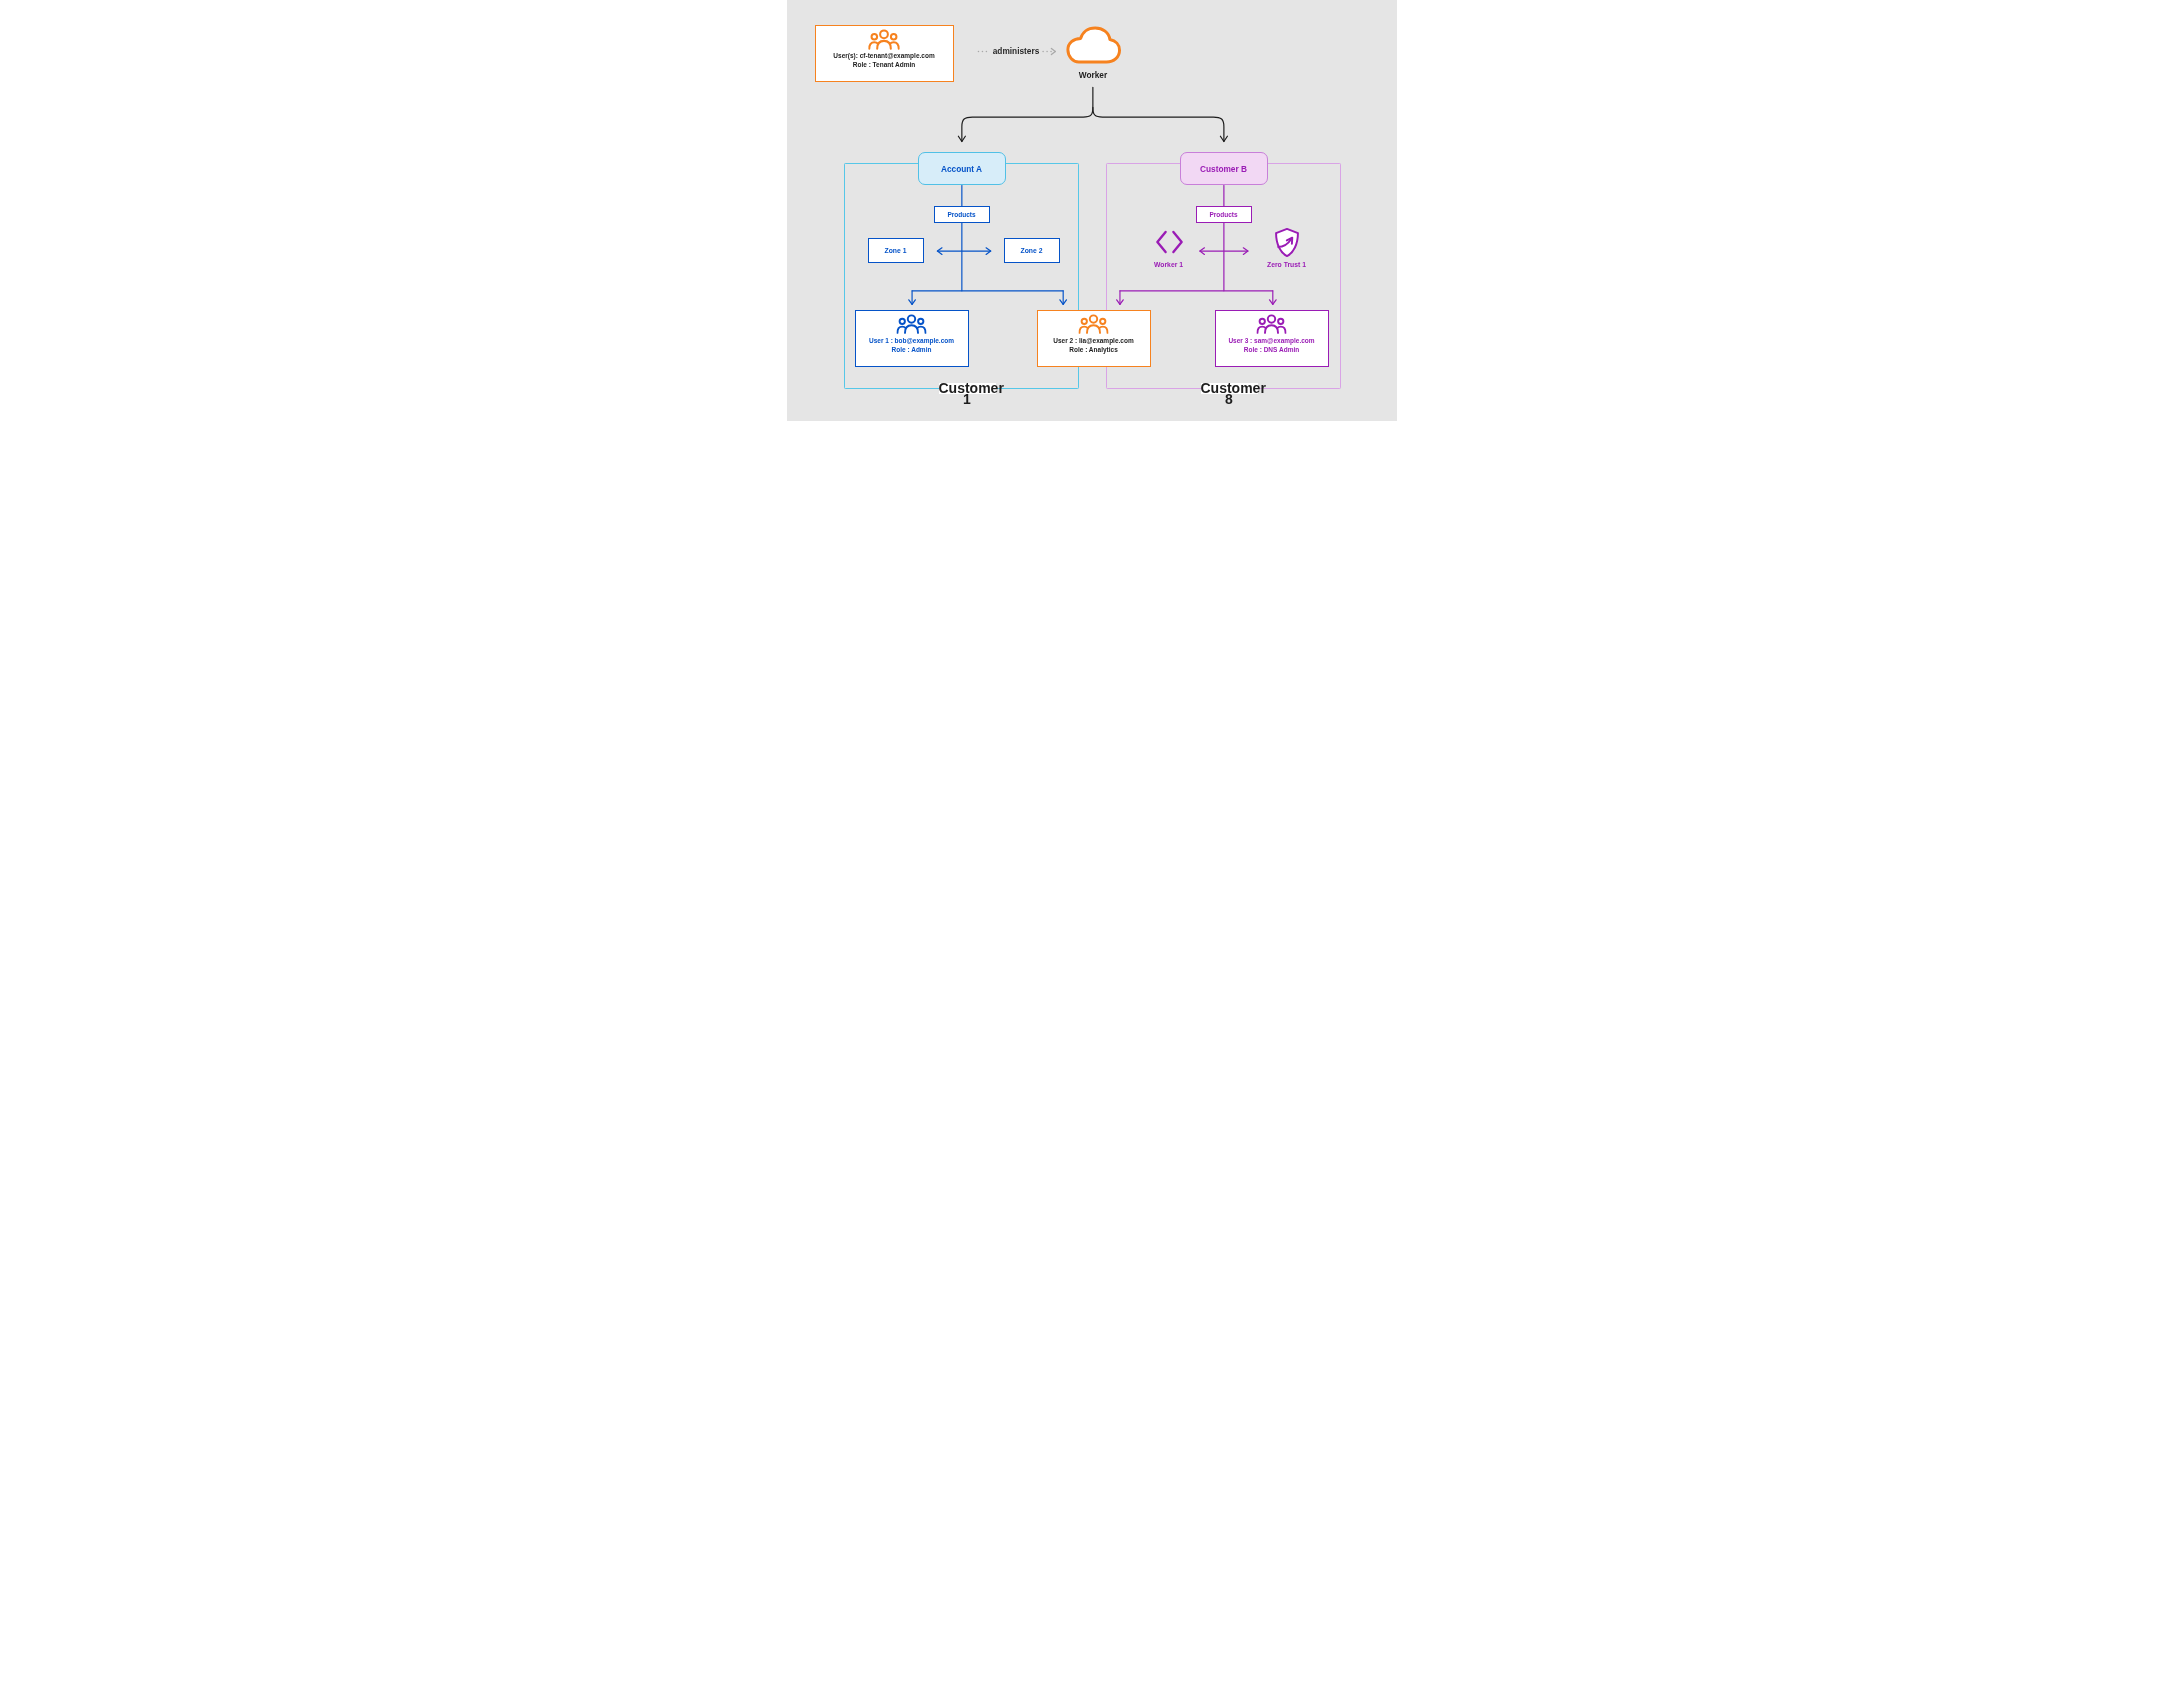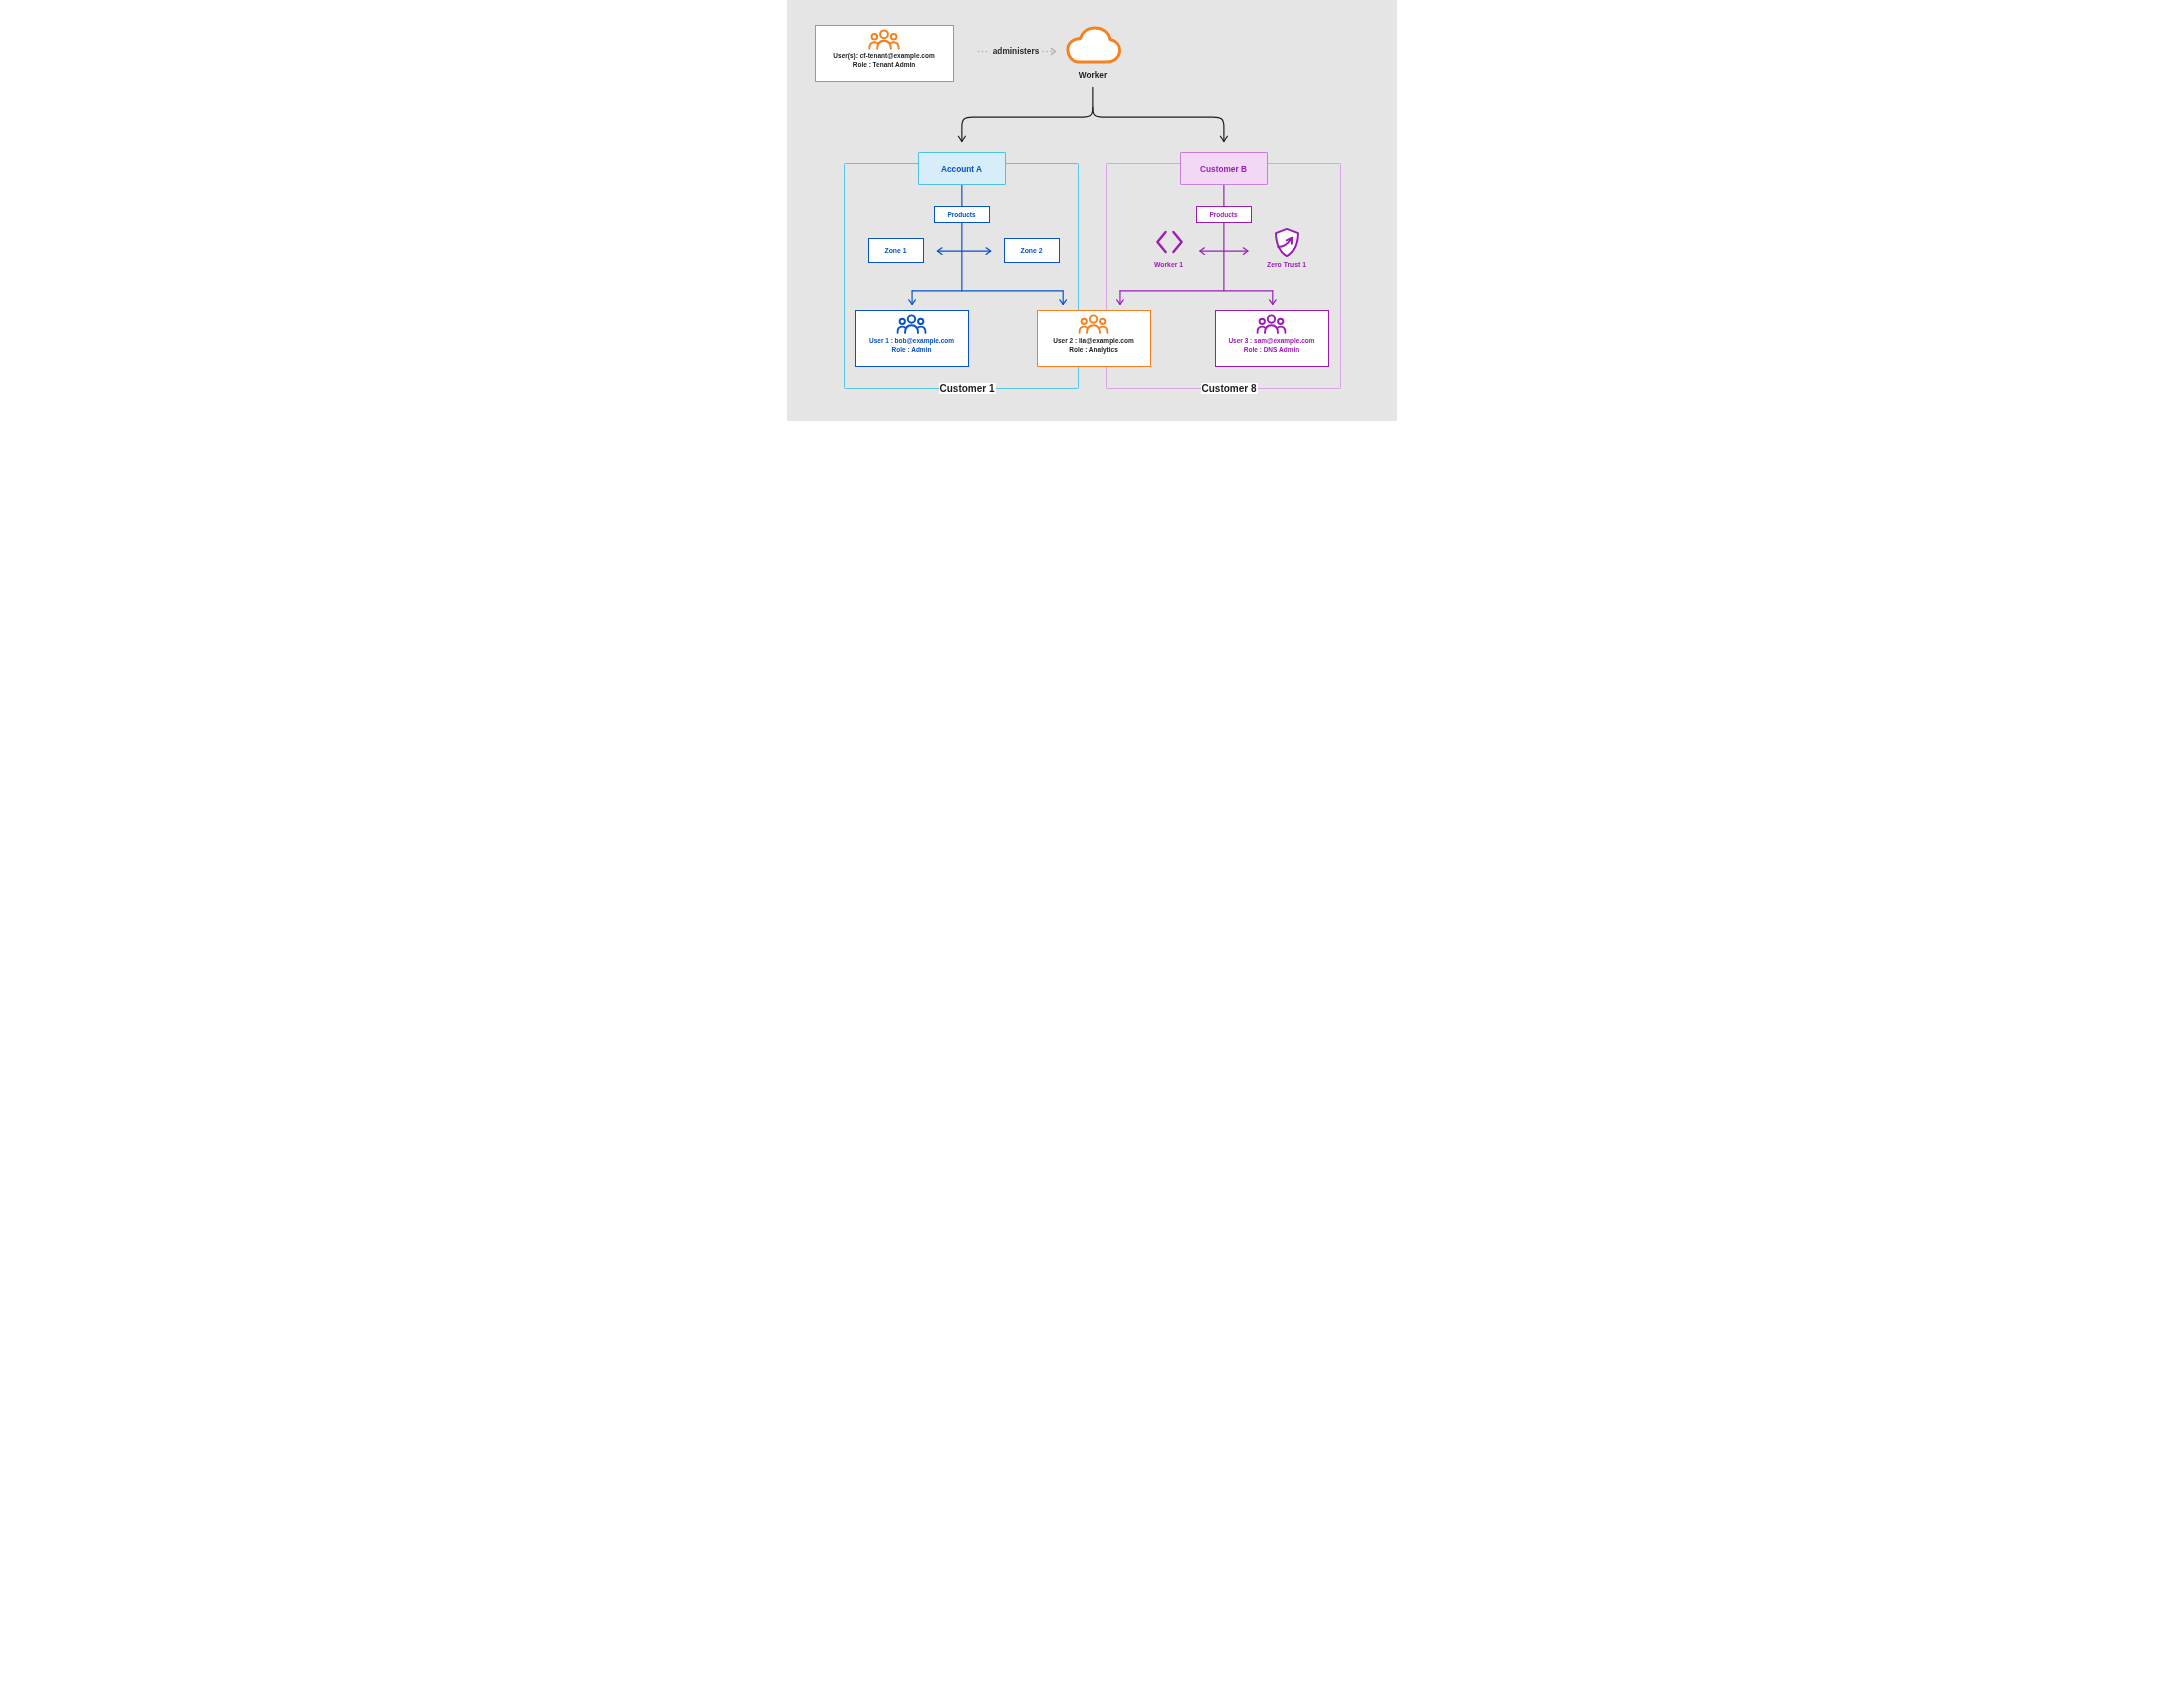--- a/index.html
+++ b/index.html
@@ -38,30 +38,30 @@
   .customer1-container{
     left:57px;top:163px;width:235px;height:226px;
     border:1.3px solid #56C7E8;border-radius:1.3px;background:transparent;
   }
   .customer2-container{
     left:319px;top:163px;width:235px;height:226px;
     border:1.3px solid #D9A3E6;border-radius:1.3px;background:transparent;
   }
   .customer-label{
     top:383px;width:57px;height:11.4px;line-height:11.4px;
-    background:#ffffff;text-align:center;font-size:10px;color:#1D1D1D;z-index:3;
+    background:#ffffff;text-align:center;font-size:14px;color:#1D1D1D;z-index:3;
   }
   .customer1-label{left:152px;}
   .customer2-label{left:414px;}
 
   
   .account-box{
     width:88px;height:33px;top:152px;
     display:flex;align-items:center;justify-content:center;
-    font-size:8.3px;border-radius:1px;
+    font-size:8.3px;border-radius:7px;
   }
   .account-a{left:131px;background:#D7EDF9;border:1.3px solid #50C0E6;color:#0553C8;}
   .account-b{left:393px;background:#F2D8F4;border:1.3px solid #C87FD9;color:#9A1CB5;}
 
   
   .products-box{
     top:206px;width:56px;height:16.6px;background:#ffffff;
     display:flex;align-items:center;justify-content:center;font-size:6.5px;
   }
   .products-a{left:147px;border:1.1px solid #0553C8;color:#0553C8;}

